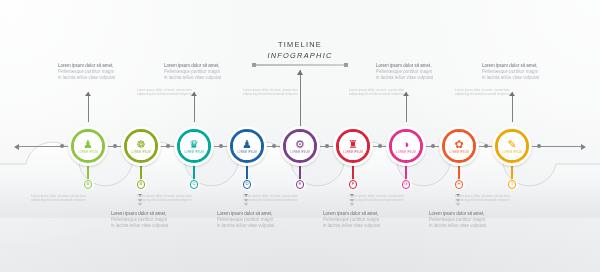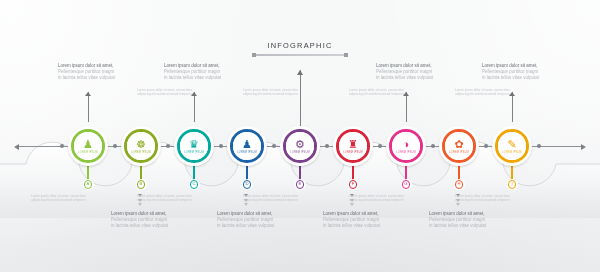--- a/index.html
+++ b/index.html
@@ -49,20 +49,21 @@
     letter-spacing: 1.25px;
     color: #3d4044;
     line-height: 10px;
   }
   .title-sub {
     font-size: 7.4px;
     letter-spacing: 1.25px;
     color: #3d4044;
     line-height: 10px;
     margin-top: 1px;
+    font-style: italic;
   }
   .title-rule {
     width: 96px;
     height: 2px;
     margin: 3px auto 0;
     background: linear-gradient(to right, #b9bcc0, #cfd2d5);
     position: relative;
   }
   .title-rule::before,
   .title-rule::after {
@@ -337,20 +338,21 @@
              A 27,27 0 0 1 291,46
              A 27,27 0 0 0 344,46
              A 27,27 0 0 1 397,46
              A 27,27 0 0 0 450,46
              A 27,27 0 0 1 503,46
              A 27,27 0 0 0 556,46
              Q 578,46 600,46" fill="none" stroke="#c9ccd0" stroke-width="0.7"></path>
   </svg>
 
   <div class="title-block">
+    <div class="title-main">TIMELINE</div>
     <div class="title-sub">INFOGRAPHIC</div>
     <div class="title-rule"></div>
   </div>
   <div class="title-stem"></div>
 
   <div class="axis"></div>
   <div class="axis-cap left"></div>
   <div class="axis-cap right"></div>
 
   <div id="layer-axisdots">

